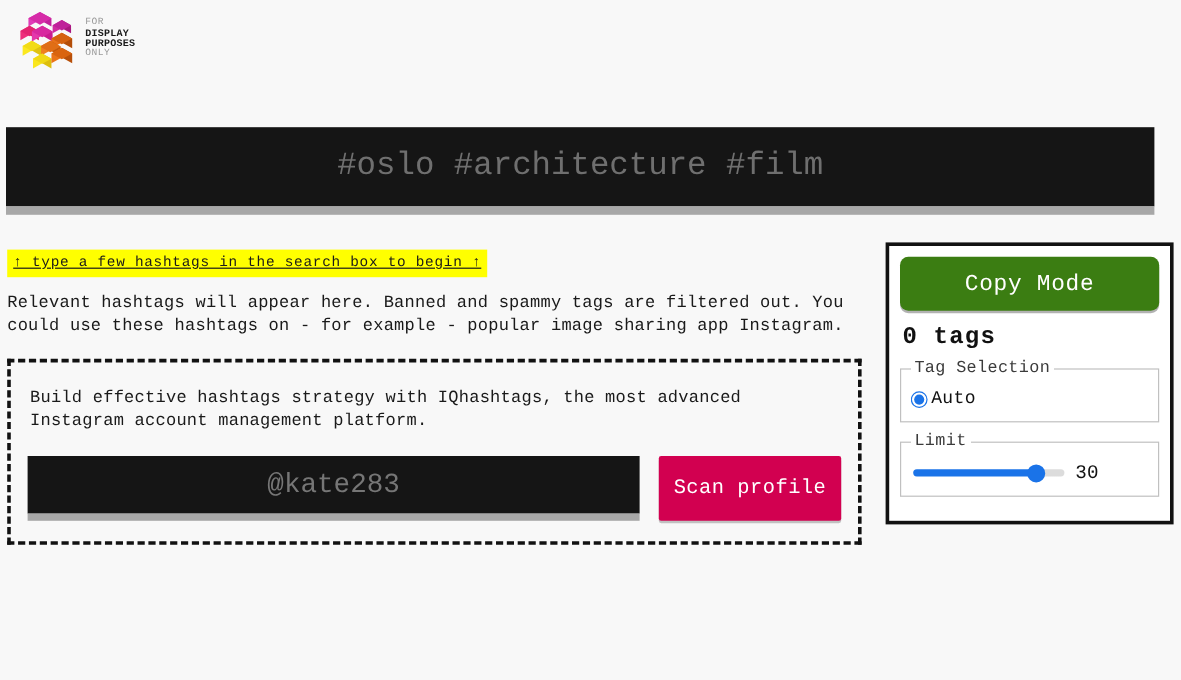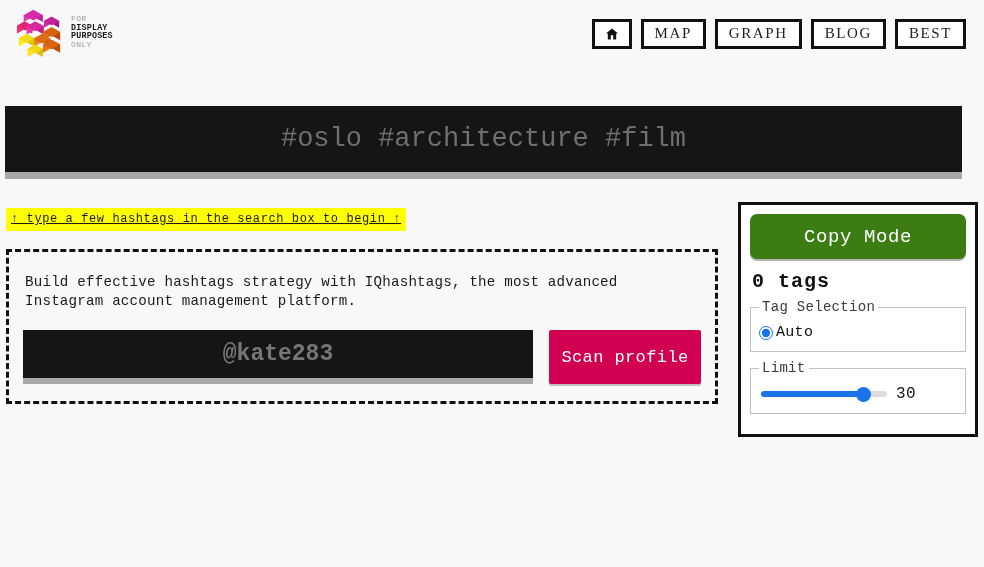--- a/index.html
+++ b/index.html
@@ -163,21 +163,20 @@
     background: #151515;
     border: none;
     width: 100%;
     height: 48px;
     color: #7d7d7d;
     font-family: "Liberation Mono", "DejaVu Sans Mono", monospace;
     font-size: 23px;
     text-align: center;
     outline: none;
     display: block;
-    font-weight: bold;
   }
   .profile-input::placeholder { color: #767676; opacity: 1; }
   .profile-underbar {
     height: 6px;
     background: #a8a8a8;
     width: 100%;
   }
   .scan-btn {
     background: #d20050;
     border: none;
@@ -371,42 +370,32 @@
       </g>
     </svg>
     <div class="logo-text">
       <div>FOR</div>
       <div class="bold">DISPLAY</div>
       <div class="bold">PURPOSES</div>
       <div>ONLY</div>
     </div>
   </div>
 
-  <nav class="nav">
-    <button class="nav-btn home">
-      <svg class="home-icon" width="17" height="16" viewBox="0 0 20 18">
-        <path d="M10 0 L20 8 L17 8 L17 18 L12 18 L12 11 L8 11 L8 18 L3 18 L3 8 L0 8 Z" fill="#111"></path>
-      </svg>
-    </button>
-    <button class="nav-btn">MAP</button>
-    <button class="nav-btn">GRAPH</button>
-    <button class="nav-btn">BLOG</button>
-    <button class="nav-btn">BEST</button>
-  </nav>
 </div>
 
 <div class="search-zone">
   <input class="search-box" type="text" placeholder="#oslo #architecture #film" style="">
   <div class="search-underbar"></div>
 </div>
 
 <div class="content">
 
   <div class="hint">↑ type a few hashtags in the search box to begin ↑</div>
 
+  <div class="blurb">Relevant hashtags will appear here. Banned and spammy tags are filtered out. You could use these hashtags on - for example - popular image sharing app Instagram.</div>
 
   <div class="promo">
     <div class="promo-text">Build effective hashtags strategy with IQhashtags, the most advanced Instagram account management platform.</div>
     <div class="promo-row">
       <div class="profile-input-wrap">
         <input class="profile-input" type="text" placeholder="@kate283" style="">
         <div class="profile-underbar"></div>
       </div>
       <button class="scan-btn">Scan profile</button>
     </div>

